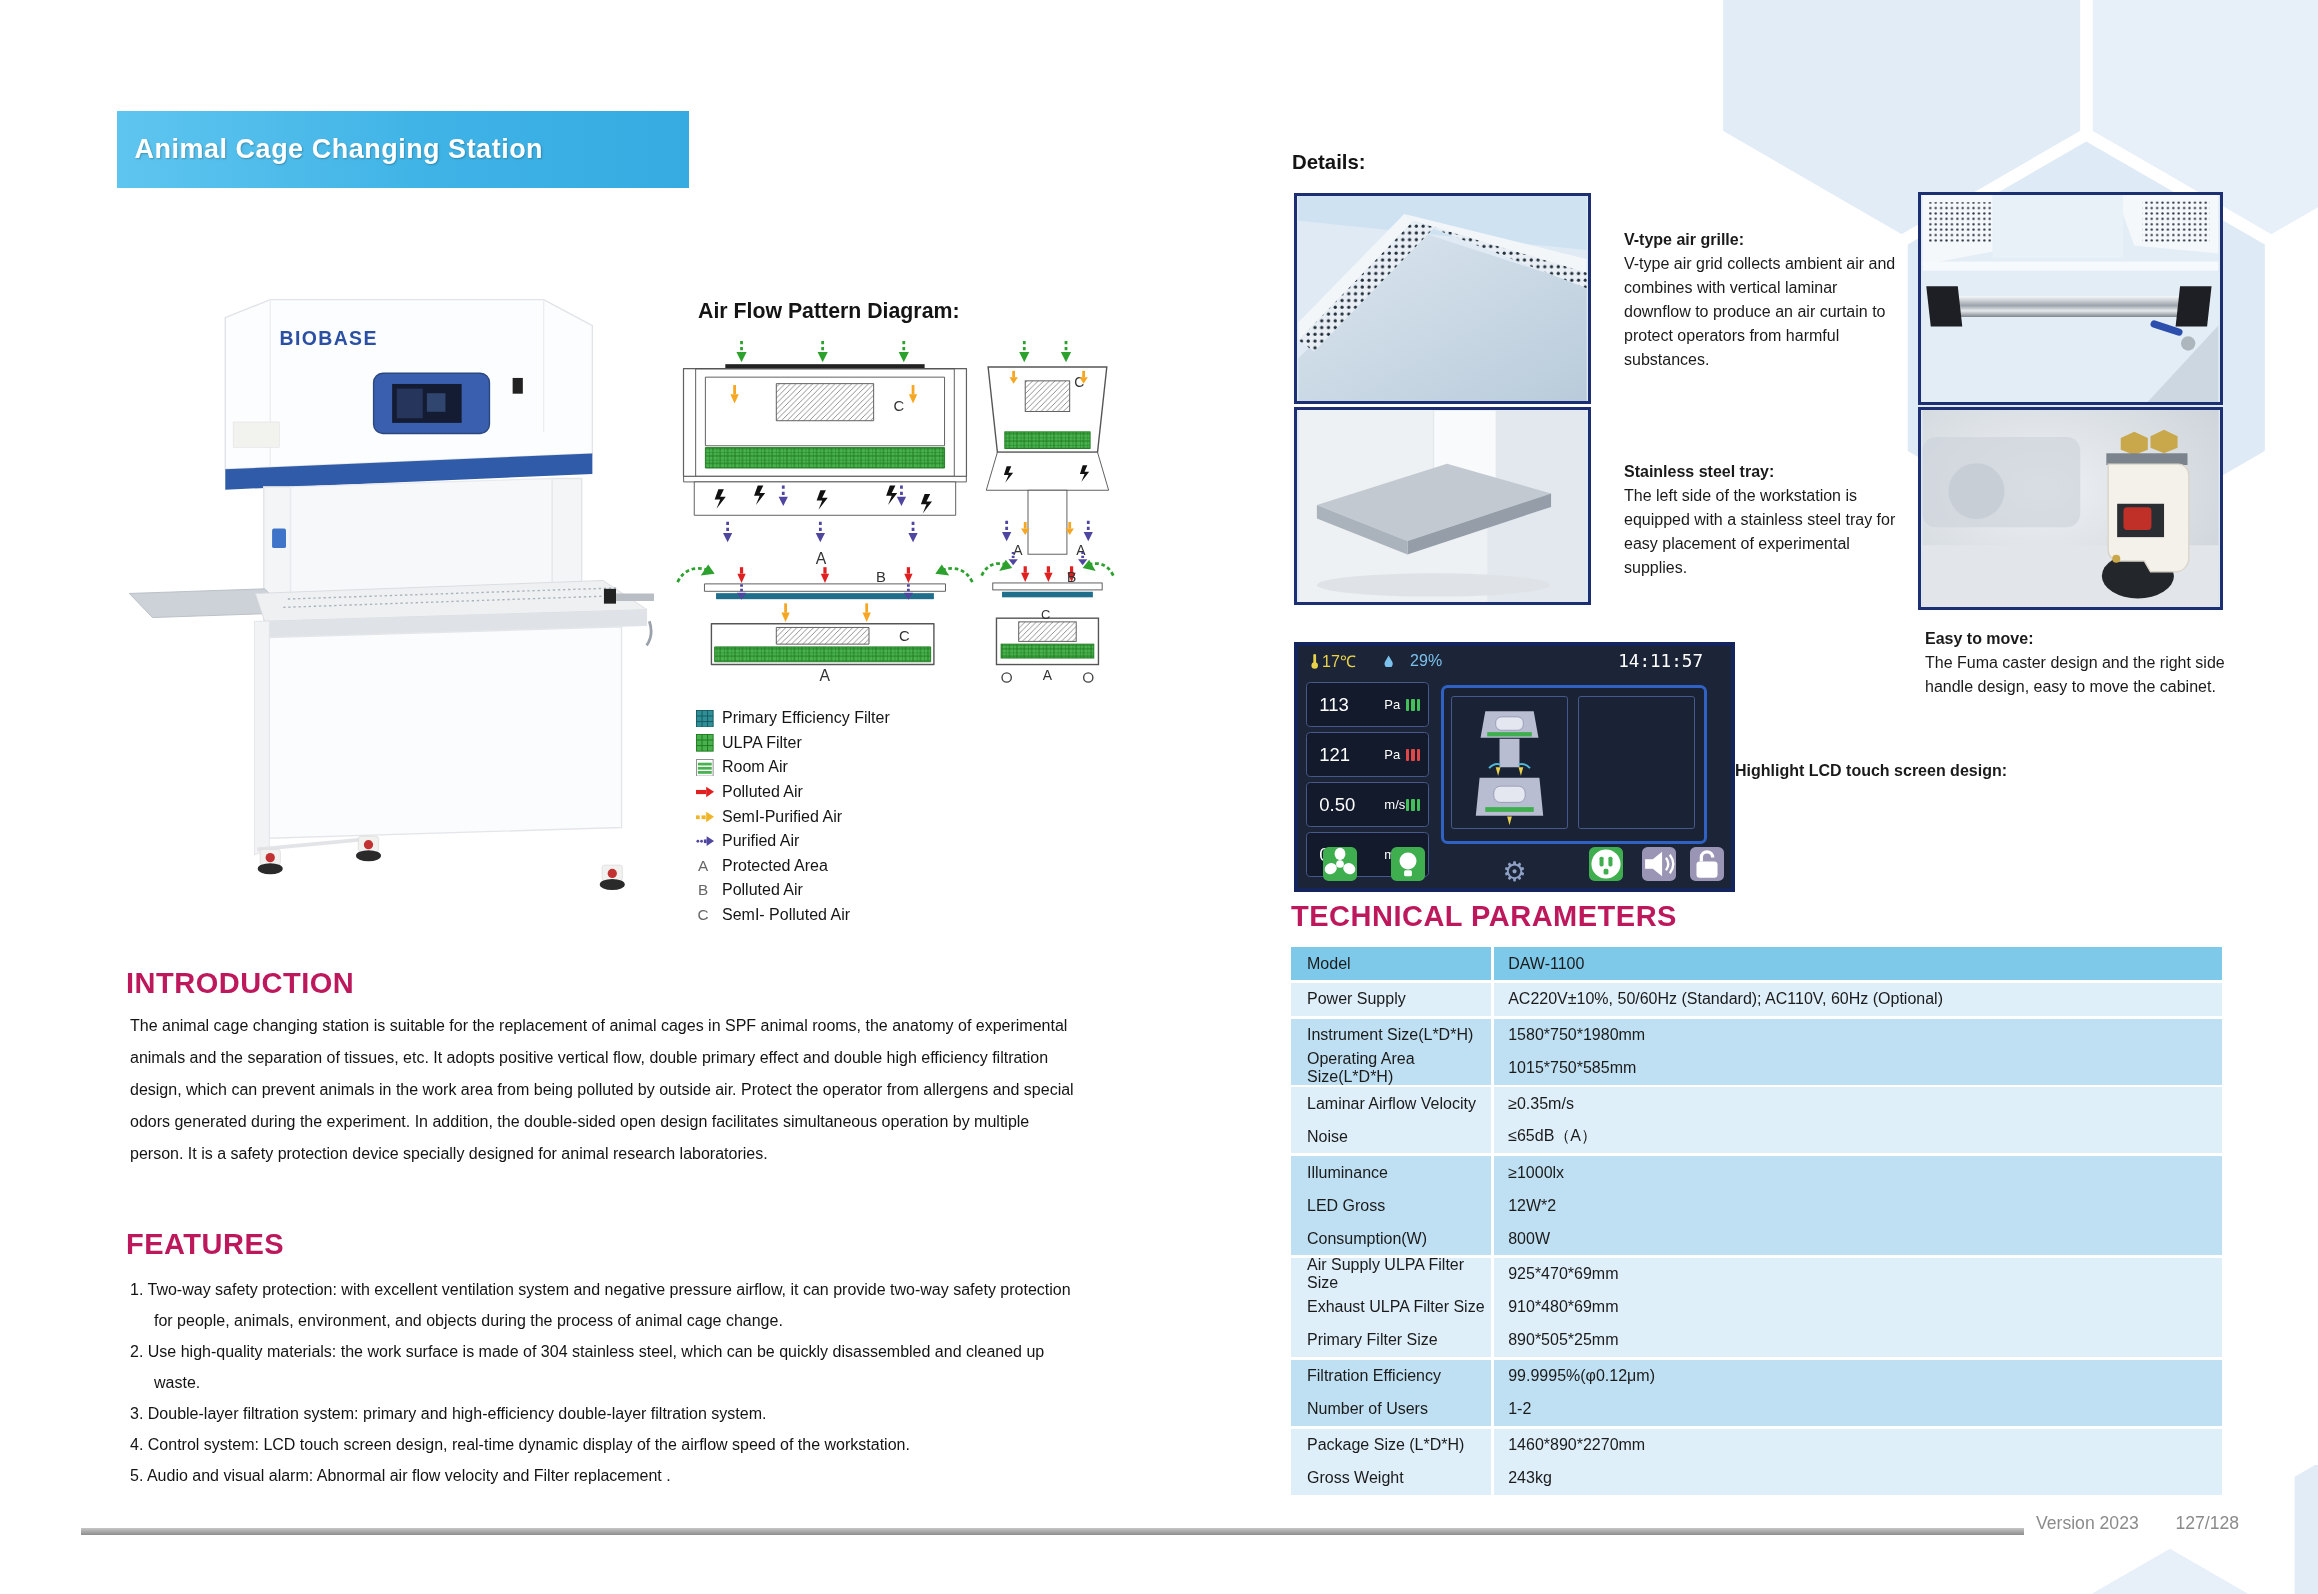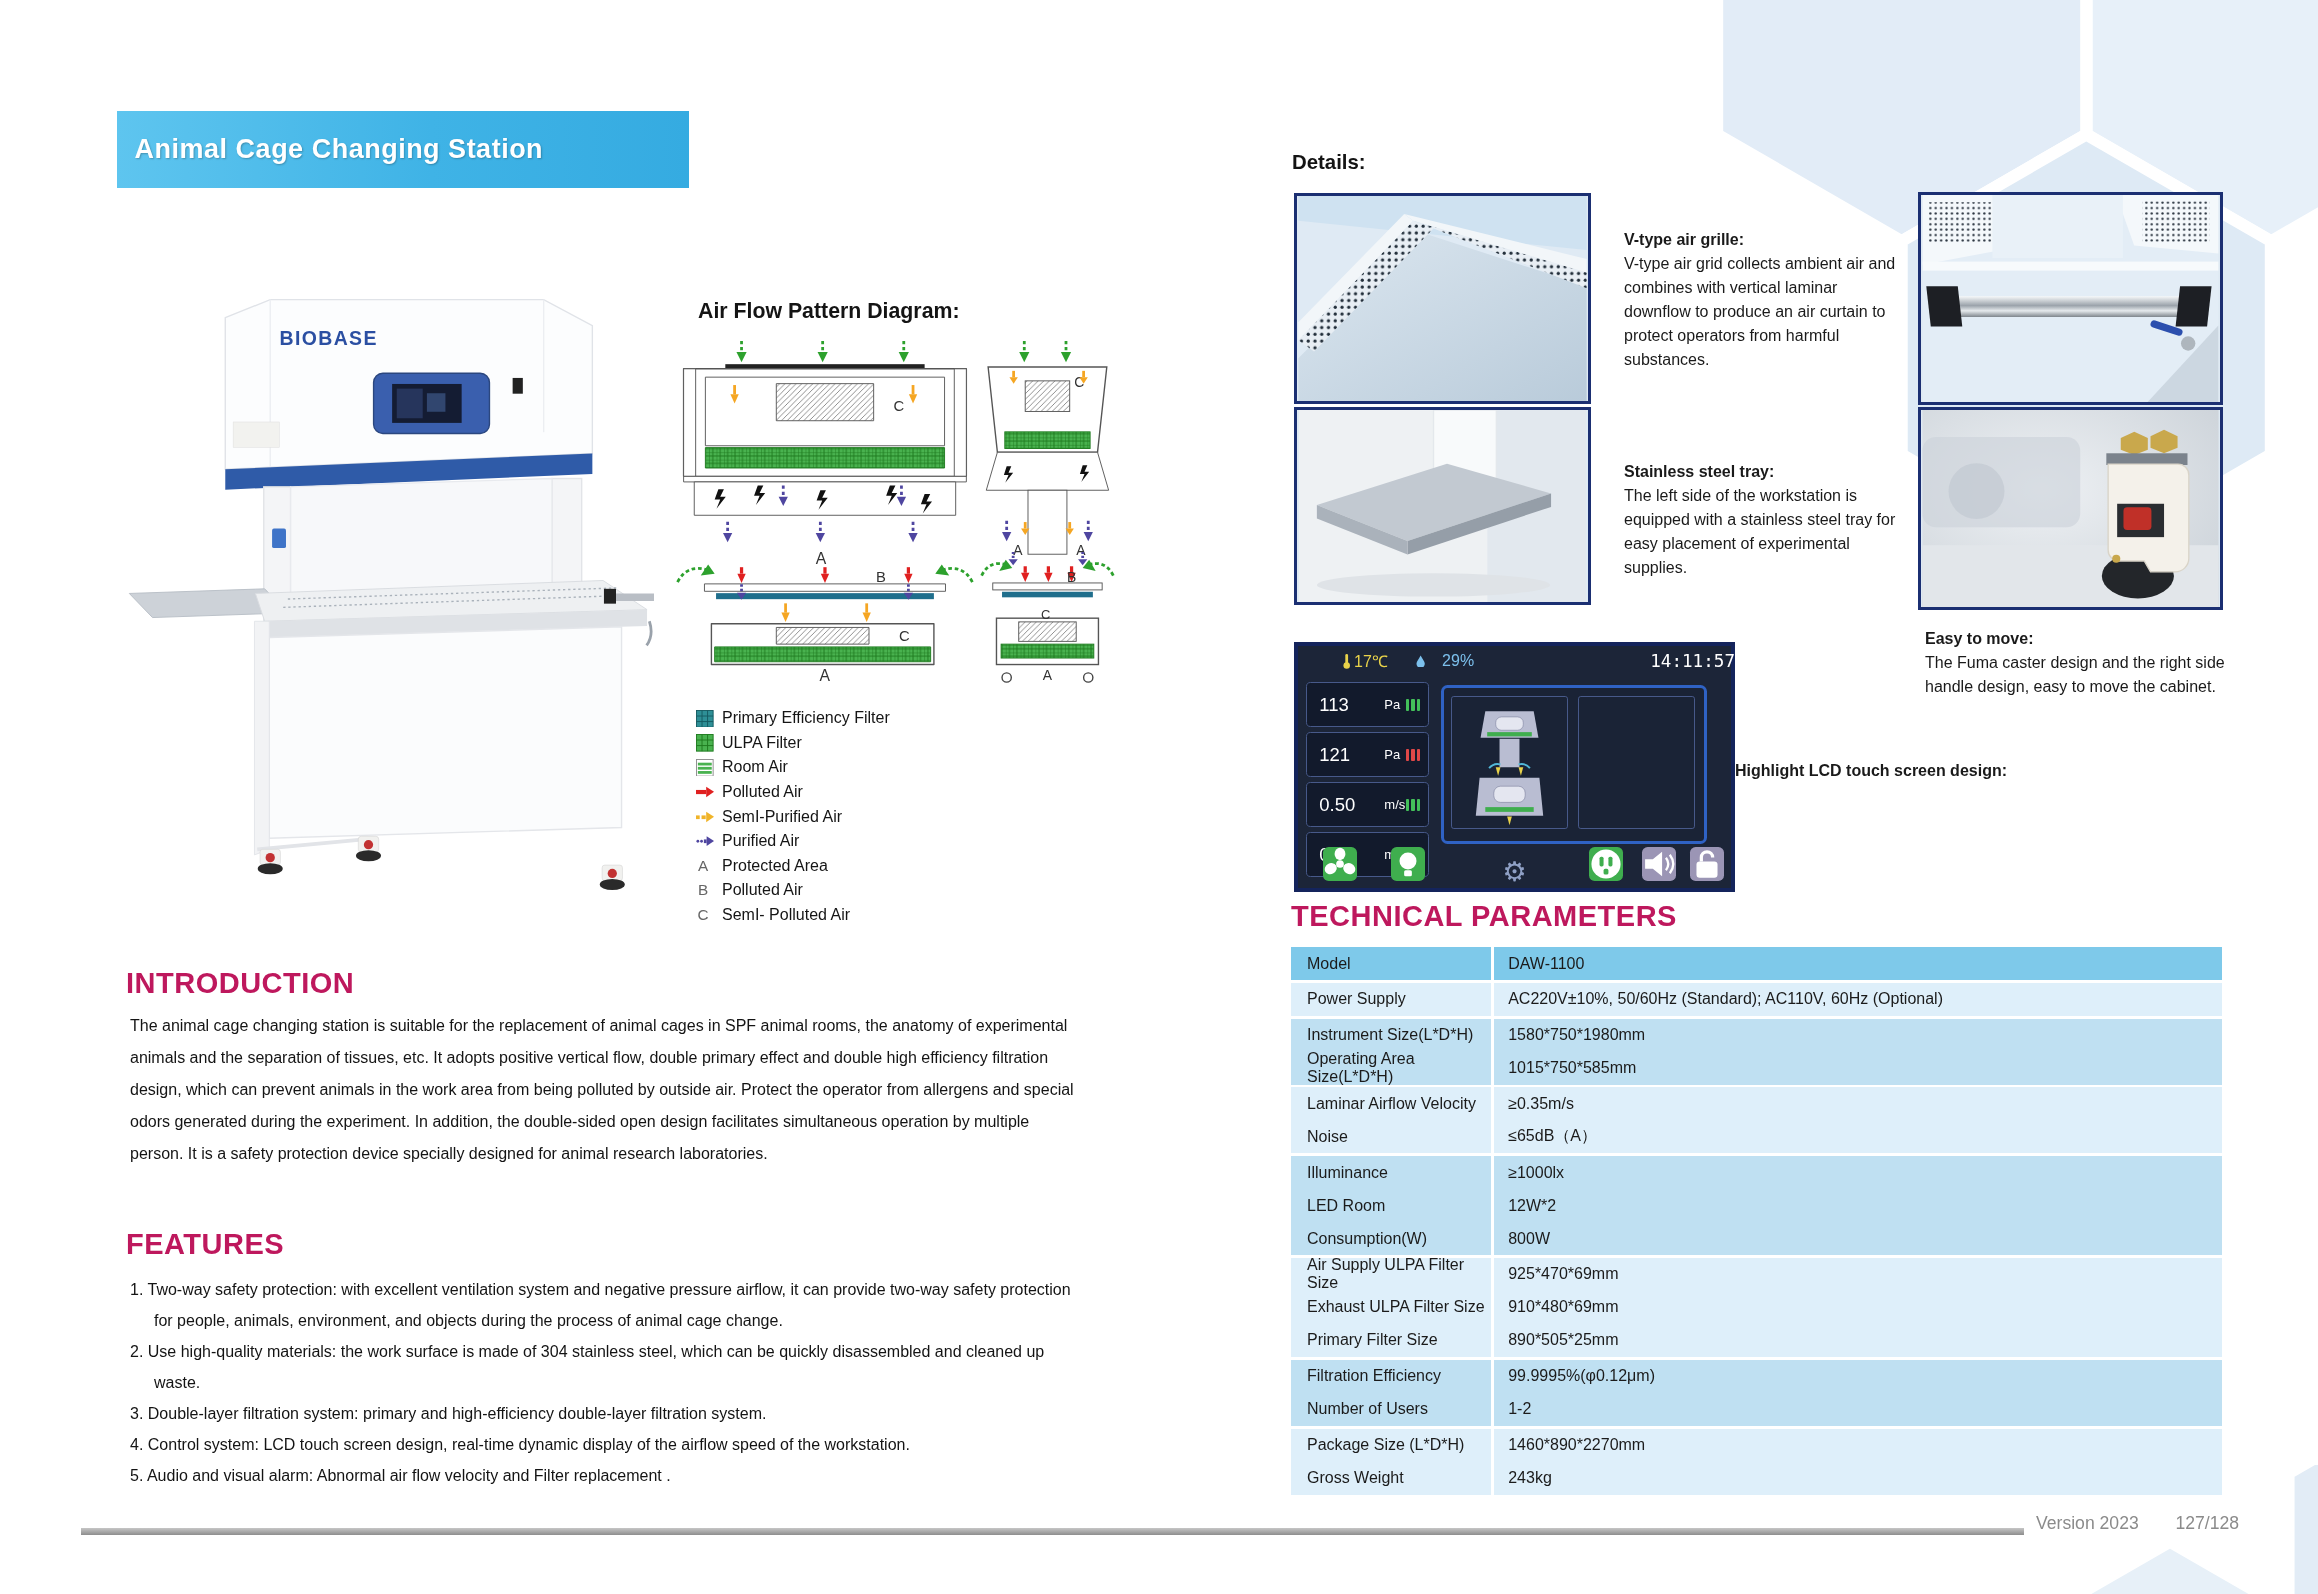--- a/index.html
+++ b/index.html
@@ -49,21 +49,21 @@
   .legend-row .llb{font-size:16px;color:#151515;margin-left:5.6px;}
   .legend-letter{font-size:15.3px;color:#666;width:14px;display:inline-block;text-align:center;}
 
   
   .footbar{height:6.5px;background:linear-gradient(180deg,#c6c6c6,#8d8d8d);}
   .foottext{font-size:17.6px;color:#8b8b8b;}
 
   
   .lcd{border:4.2px solid #14245c;background:#1c2538;box-sizing:border-box;}
   .lcd-inner{position:relative;width:100%;height:100%;}
-  .lcd-top{position:absolute;left:9px;top:0;width:100%;height:30px;display:flex;align-items:center;padding-left:23px;}
+  .lcd-top{position:absolute;left:0;top:0;width:100%;height:30px;display:flex;align-items:center;}
   .lcd-temp{color:#e8d24a;font-size:16px;margin-left:13px;display:flex;align-items:center;gap:3.7px;}
   .lcd-hum{color:#7cc0ec;font-size:16px;margin-left:28px;display:flex;align-items:center;gap:17px;}
   .lcd-time{color:#fff;font-size:17.6px;font-family:"DejaVu Sans Mono",monospace;margin-left:auto;margin-right:28px;}
   .readout{position:absolute;left:8.3px;width:121px;height:43px;border:0.9px solid #47598a;border-radius:4.6px;
            background:#121a2c;display:flex;align-items:center;color:#fff;}
   .readout .rv{font-size:18.5px;margin-left:12px;min-width:43px;}
   .readout .ru{font-size:13px;margin-left:22px;flex:1;}
   .bars{display:flex;gap:2.3px;margin-right:8.3px;}
   .bars i{display:block;width:3.2px;height:12px;border-radius:0.9px;}
   .bars.green i{background:#43c05a;}
@@ -622,21 +622,21 @@
       </div>
     <div class="trow light">
         <div class="tl">Noise</div>
         <div class="tv">≤65dB（A）</div>
       </div>
     <div class="trow med gapT">
         <div class="tl">Illuminance</div>
         <div class="tv">≥1000lx</div>
       </div>
     <div class="trow med">
-        <div class="tl">LED Room</div>
+        <div class="tl">LED Gross</div>
         <div class="tv">12W*2</div>
       </div>
     <div class="trow med">
         <div class="tl">Consumption(W)</div>
         <div class="tv">800W</div>
       </div>
     <div class="trow light gapT">
         <div class="tl">Air Supply ULPA Filter Size</div>
         <div class="tv">925*470*69mm</div>
       </div>

